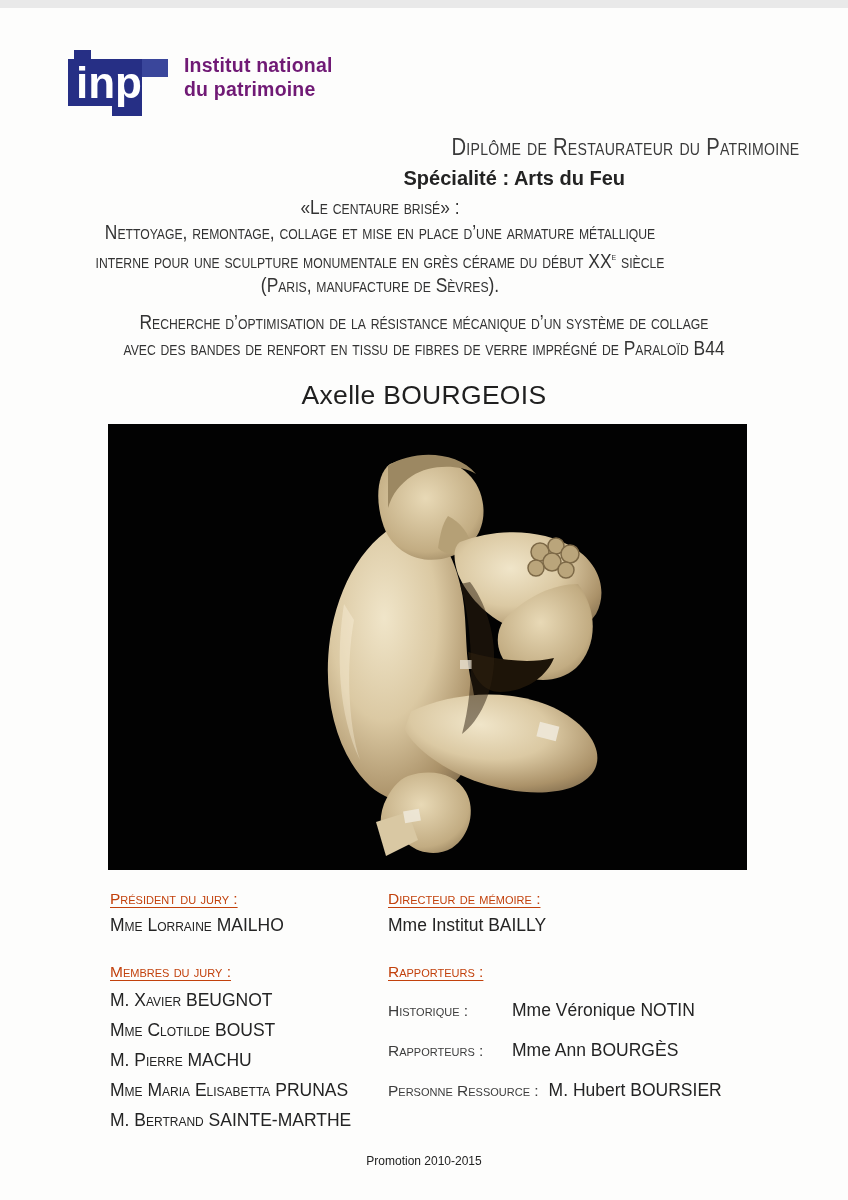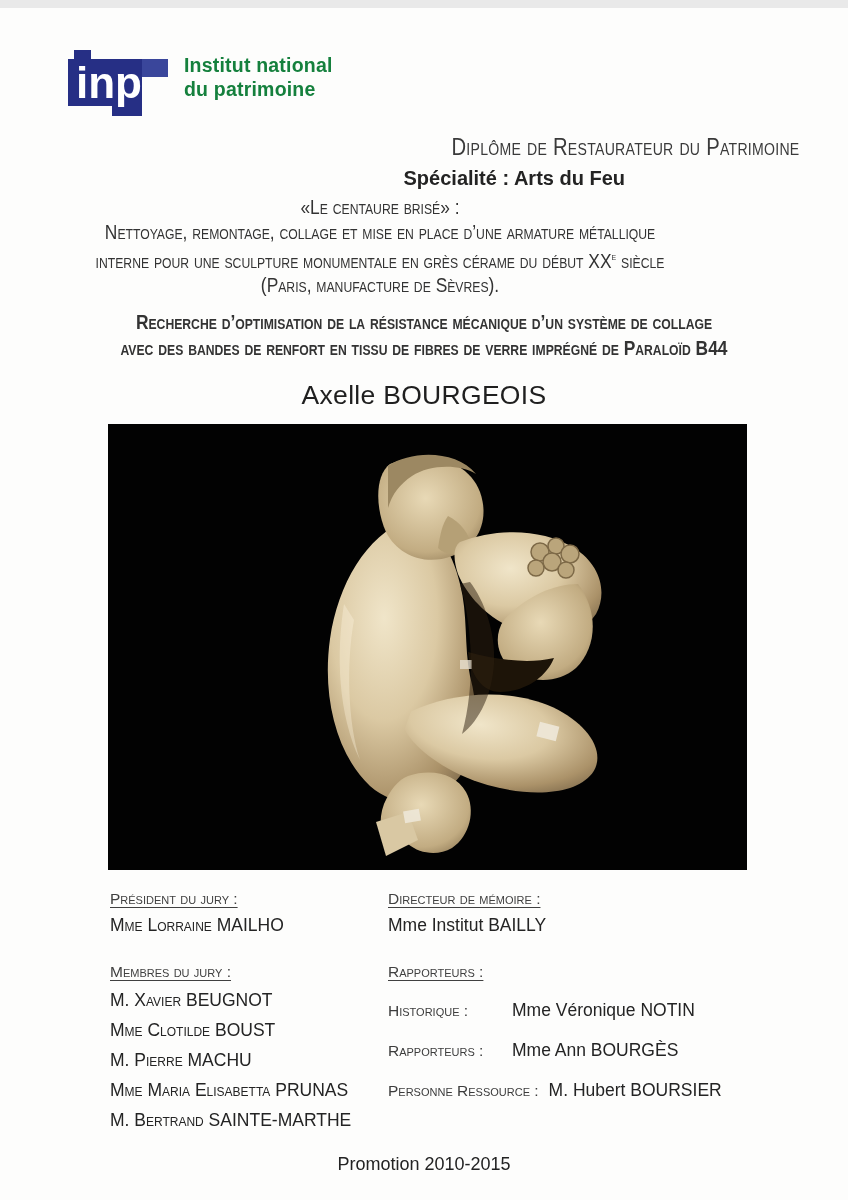--- a/index.html
+++ b/index.html
@@ -18,59 +18,59 @@
   
   .header-block { position:absolute; top:126px; right:49px; text-align:left; }
   .diploma { font-size:23px; color:#3a3a3a; transform:scaleX(0.88); transform-origin:100% 50%; white-space:nowrap; letter-spacing:0.3px; }
   .specialty { font-size:20px; font-weight:bold; color:#232323; margin-top:6px; }
 
   
   .title-block { position:absolute; top:187px; left:0; width:760px; text-align:center; font-size:20px; color:#333; }
   .title-block .line { line-height:24.5px; transform:scaleX(0.87); transform-origin:50% 50%; white-space:nowrap; }
   .title-block sup { font-size:0.55em; vertical-align:super; }
 
-  .subtitle-block { position:absolute; top:301px; left:0; width:848px; text-align:center; font-size:20px; color:#333;font-weight:bold; }
+  .subtitle-block { position:absolute; top:301px; left:0; width:848px; text-align:center; font-size:20px; color:#333; }
   .subtitle-block .line { line-height:26px; transform:scaleX(0.87); transform-origin:50% 50%; white-space:nowrap; }
 
   .author { position:absolute; top:372px; left:0; width:848px; text-align:center; font-size:26.5px; color:#1f1f1f; letter-spacing:0.3px; }
 
   
   .photo { position:absolute; left:108px; top:416px; width:639px; height:446px; background:#000; }
   .photo svg { display:block; }
 
   
   .jury-left  { position:absolute; left:110px; top:882px; }
   .jury-right { position:absolute; left:388px; top:882px; }
-  .jlabel { font-size:15.5px; color:#404040; text-decoration:underline; text-underline-offset:3px; white-space:nowrap; }
+  .jlabel { font-size:15.5px; color:#c2410c; text-decoration:underline; text-underline-offset:3px; white-space:nowrap; }
   .jname  { font-size:17.5px; color:#242424; white-space:nowrap; }
   .mt6  { margin-top:7px; }
   .mt26 { margin-top:27px; }
   .member { margin-top:9px; }
   .rrow { display:flex; align-items:baseline; margin-top:19px; white-space:nowrap; }
   .rlabel { font-variant:small-caps; font-size:15.5px; color:#3c3c3c; min-width:124px; }
   .rname { font-size:17.5px; color:#242424; }
 
-  .footer { position:absolute; top:1146px; left:0; width:848px; text-align:center; font-size:18px; color:#232323; }
+  .footer { position:absolute; top:1146px; left:0; width:848px; text-align:center; font-size:12px; color:#232323; }
 </style>
 </head>
 <body>
 
 <div class="page">
 
   <div class="logo">
     <div class="logo-mark">
       <svg width="100" height="66" viewBox="0 0 100 66">
         <rect x="6" y="0" width="17" height="14" fill="#262f85"></rect>
         <rect x="0" y="9" width="74" height="47" fill="#262f85"></rect>
         <rect x="74" y="9" width="26" height="18" fill="#3a469b"></rect>
         <rect x="44" y="56" width="30" height="10" fill="#262f85"></rect>
         <text x="8" y="48" font-family="Liberation Sans, sans-serif" font-size="44" font-weight="bold" fill="#ffffff">inp</text>
       </svg>
     </div>
-    <div class="logo-name" style="color:#15803d;">
+    <div class="logo-name" style="color:#701a75;">
       <div>Institut national</div>
       <div>du patrimoine</div>
     </div>
   </div>
 
   <div class="header-block">
     <div class="diploma sc">Diplôme de Restaurateur du Patrimoine</div>
     <div class="specialty">Spécialité : Arts du Feu</div>
   </div>
 

